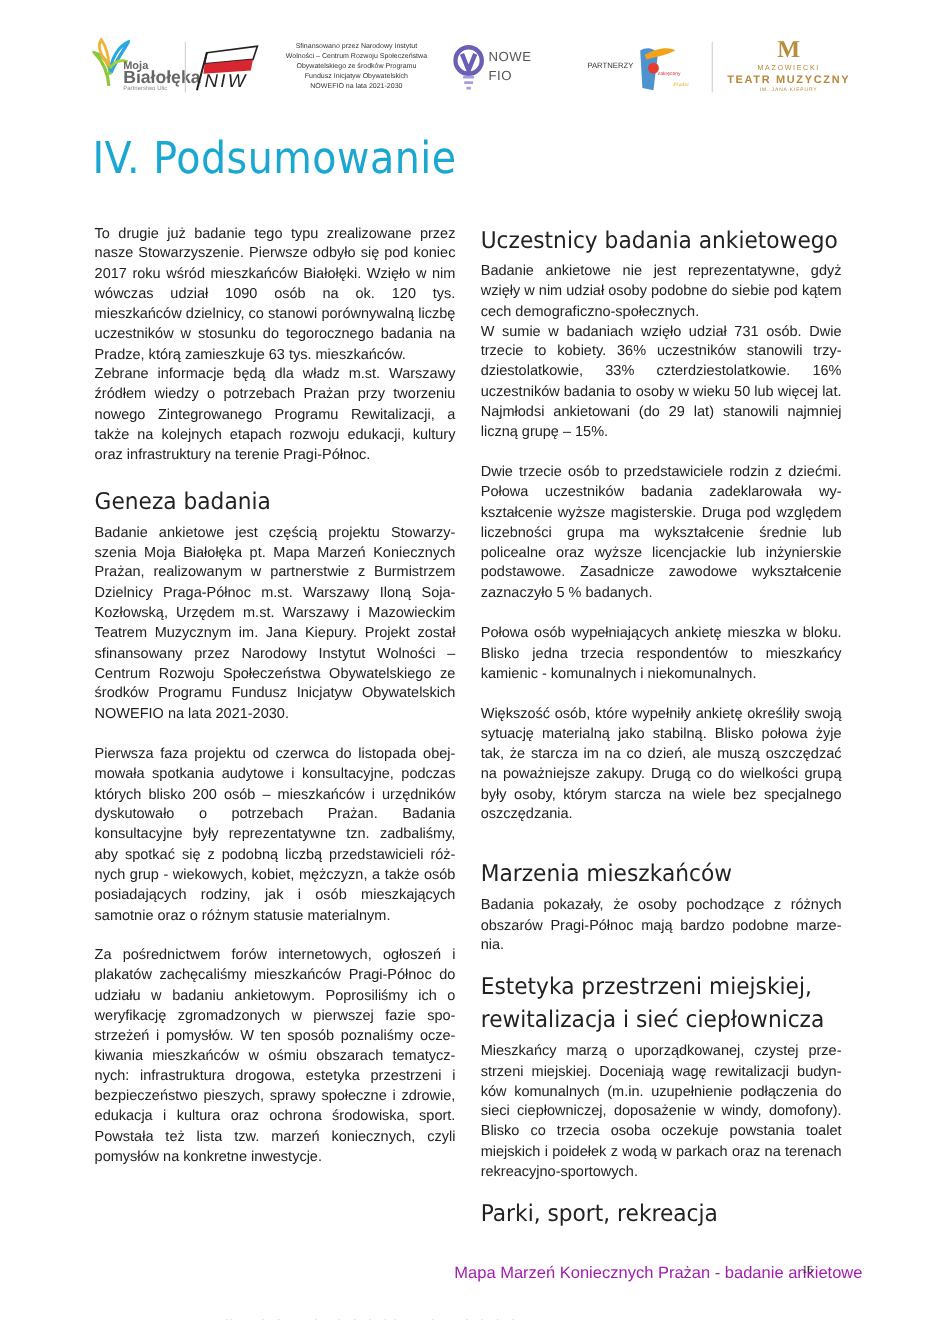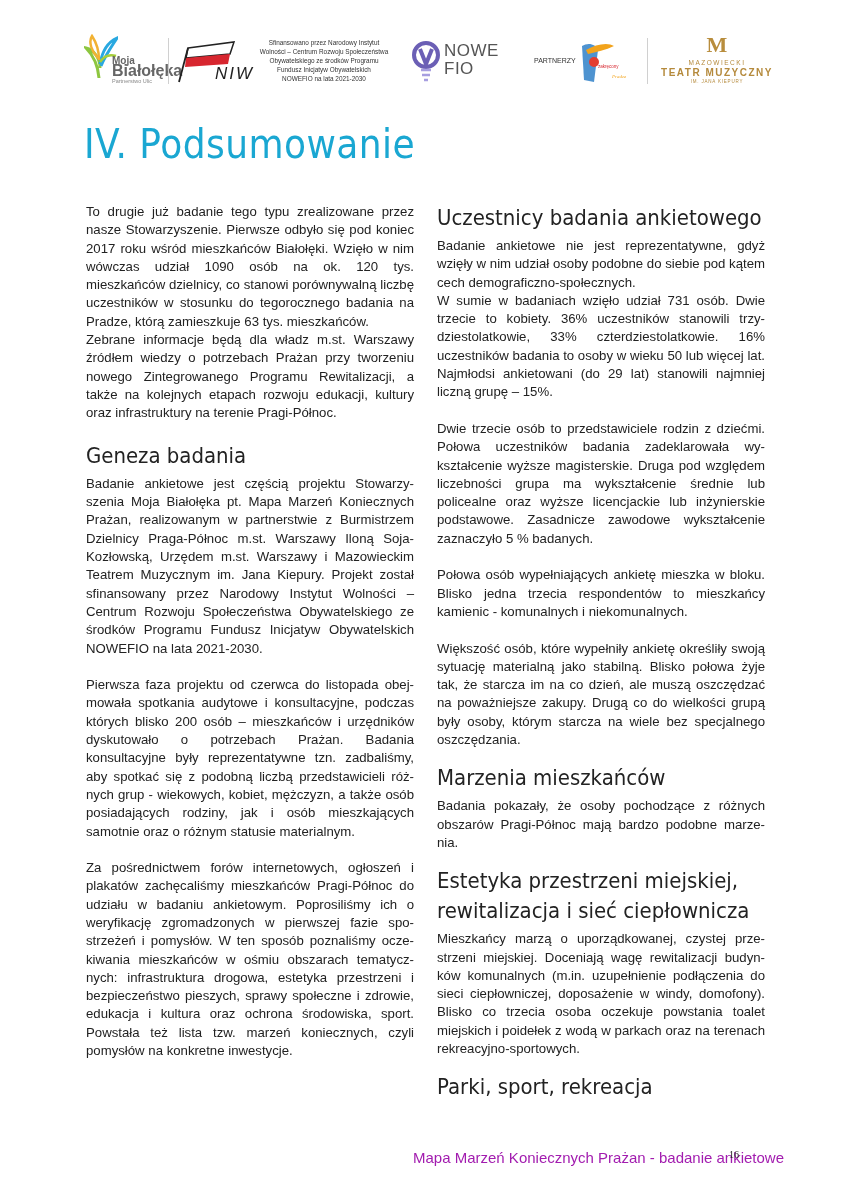--- a/index.html
+++ b/index.html
@@ -7,24 +7,24 @@
     body { position: relative; font-family: "Liberation Sans", "DejaVu Sans", sans-serif; color: #222; }
 
     
     .header { position: absolute; top: 30px; left: 84px; width: 700px; height: 60px; }
     .logo-moja { position: absolute; left: 0; top: 4px; width: 80px; height: 52px; }
     .logo-moja .t1 { position: absolute; left: 28px; top: 22px; font-size: 10px; font-weight: bold; color: #666; line-height: 10px; }
     .logo-moja .t2 { position: absolute; left: 28px; top: 32px; font-size: 16px; font-weight: bold; color: #666; line-height: 10px; }
     .logo-moja .t3 { position: absolute; left: 28px; top: 44px; font-size: 5.5px; color: #8a8a8a; line-height: 6px; }
     .vsep { position: absolute; width: 1px; background: #d0d0d0; }
     .logo-niw { position: absolute; left: 92px; top: 8px; width: 60px; height: 46px; }
-    .logo-niw .txt { position: absolute; left: 10px; top: 26px; font-size: 17px; color: #222; font-style: italic; letter-spacing: 2px; margin-left: 29px; }
+    .logo-niw .txt { position: absolute; left: 10px; top: 26px; font-size: 17px; color: #222; font-style: italic; letter-spacing: 2px; }
     .fund-text { position: absolute; left: 165px; top: 8px; width: 150px; font-size: 6.4px; line-height: 9px; text-align: center; color: #333; }
     .logo-fio { position: absolute; left: 328px; top: 10px; width: 100px; height: 42px; }
-    .logo-fio .word { position: absolute; left: 32px; top: 2px; font-size: 17px; color: #555; line-height: 18px; letter-spacing: 0.5px; }
+    .logo-fio .word { position: absolute; left: 32px; top: 2px; font-size: 12px; color: #555; line-height: 18px; letter-spacing: 0.5px; }
     .partnerzy { position: absolute; left: 450px; top: 27px; font-size: 7px; color: #333; }
     .logo-part { position: absolute; left: 494px; top: 10px; width: 62px; height: 44px; }
     .logo-teatr { position: absolute; left: 568px; top: 4px; width: 130px; height: 56px; text-align: center; color: #b58a3c; }
     .logo-teatr .m { font-family: "Liberation Serif", serif; font-size: 22px; font-weight: bold; line-height: 22px; color: #b88d3d; }
     .logo-teatr .l1 { font-size: 6.5px; letter-spacing: 1.5px; line-height: 9px; margin-top: 2px; }
     .logo-teatr .l2 { font-size: 10px; font-weight: bold; letter-spacing: 1.5px; line-height: 11px; }
     .logo-teatr .l3 { font-size: 4.5px; letter-spacing: 0.8px; line-height: 7px; }
 
     
     .page-title { position: absolute; left: 84px; top: 120px; font-size: 40px; color: #1aa7d2; font-family: "DejaVu Sans", sans-serif; font-weight: normal; letter-spacing: 0.5px; line-height: 48px; transform: scaleX(0.9); transform-origin: left center; }
@@ -114,21 +114,21 @@
   <p>Pierwsza faza projektu od czerwca do listopada obej­mowała spotkania audytowe i konsultacyjne, pod­czas których blisko 200 osób – mieszkańców i urzęd­ników dyskutowało o potrzebach Prażan. Badania konsultacyjne były reprezentatywne tzn. zadbaliśmy, aby spotkać się z podobną liczbą przedstawicieli róż­nych grup - wiekowych, kobiet, mężczyzn, a także osób posiadających rodziny, jak i osób mieszkających samotnie oraz o różnym statusie materialnym.</p>
   <p>Za pośrednictwem forów internetowych, ogłoszeń i plakatów zachęcaliśmy mieszkańców Pragi-Północ do udziału w badaniu ankietowym. Poprosiliśmy ich o weryfikację zgromadzonych w pierwszej fazie spo­strzeżeń i pomysłów. W ten sposób poznaliśmy ocze­kiwania mieszkańców w ośmiu  obszarach tematycz­nych: infrastruktura drogowa, estetyka przestrzeni i bezpieczeństwo pieszych, sprawy społeczne i zdro­wie, edukacja i kultura oraz ochrona środowiska, sport. Powstała też lista tzw. marzeń koniecznych, czyli pomysłów na konkretne inwestycje.</p>
 </div>
 
 <div class="col col-right">
   <h2>Uczestnicy badania ankietowego</h2>
   <p class="tight">Badanie ankietowe nie jest reprezentatywne, gdyż wzięły w nim udział osoby podobne do siebie pod kątem cech demograficzno-społecznych.</p>
   <p>W sumie w badaniach wzięło udział 731 osób. Dwie trzecie to kobiety. 36% uczestników stanowili trzy­dziestolatkowie, 33% czterdziestolatkowie. 16% uczestników badania to osoby w wieku 50 lub więcej lat.  Najmłodsi ankietowani (do 29 lat) stanowili naj­mniej liczną grupę – 15%.</p>
   <p>Dwie trzecie osób to przedstawiciele rodzin z dzieć­mi. Połowa uczestników badania zadeklarowała wy­kształcenie wyższe magisterskie. Druga pod wzglę­dem liczebności grupa ma wykształcenie średnie lub policealne oraz wyższe licencjackie lub inżynierskie podstawowe. Zasadnicze zawodowe wykształcenie zaznaczyło 5 % badanych.</p>
   <p>Połowa osób wypełniających ankietę mieszka w blo­ku. Blisko jedna trzecia respondentów to mieszkańcy kamienic - komunalnych i niekomunalnych.</p>
-  <p style="margin-bottom:14px">Większość osób, które wypełniły ankietę określiły swoją sytuację materialną jako stabilną. Blisko po­łowa żyje tak, że starcza im na co dzień, ale muszą oszczędzać na poważniejsze zakupy. Drugą co do wielkości grupą były osoby, którym starcza na wiele bez specjalnego oszczędzania.</p>
+  <p style="margin-bottom:30px">Większość osób, które wypełniły ankietę określiły swoją sytuację materialną jako stabilną. Blisko po­łowa żyje tak, że starcza im na co dzień, ale muszą oszczędzać na poważniejsze zakupy. Drugą co do wielkości grupą były osoby, którym starcza na wiele bez specjalnego oszczędzania.</p>
   <h2>Marzenia mieszkańców</h2>
   <p style="margin-bottom:14px">Badania pokazały, że osoby pochodzące z różnych obszarów Pragi-Północ mają bardzo podobne marze­nia.</p>
   <h2 class="multi">Estetyka przestrzeni miejskiej, re­witalizacja i sieć ciepłownicza</h2>
   <p style="margin-bottom:14px">Mieszkańcy marzą o uporządkowanej, czystej prze­strzeni miejskiej. Doceniają wagę rewitalizacji budyn­ków komunalnych (m.in. uzupełnienie podłączenia do sieci ciepłowniczej, doposażenie w windy, domo­fony). Blisko co trzecia osoba oczekuje powstania to­alet miejskich i poidełek z wodą w parkach oraz na terenach rekreacyjno-sportowych.</p>
   <h2>Parki, sport, rekreacja</h2>
 </div>
 
 <div class="footer-left">© Partnerstwo Ulic Zielonej Białołęki Moja Białołęka</div>
 <div class="footer-right">Mapa Marzeń  Koniecznych Prażan  - badanie ankietowe</div>
 <div class="page-number">16</div>

